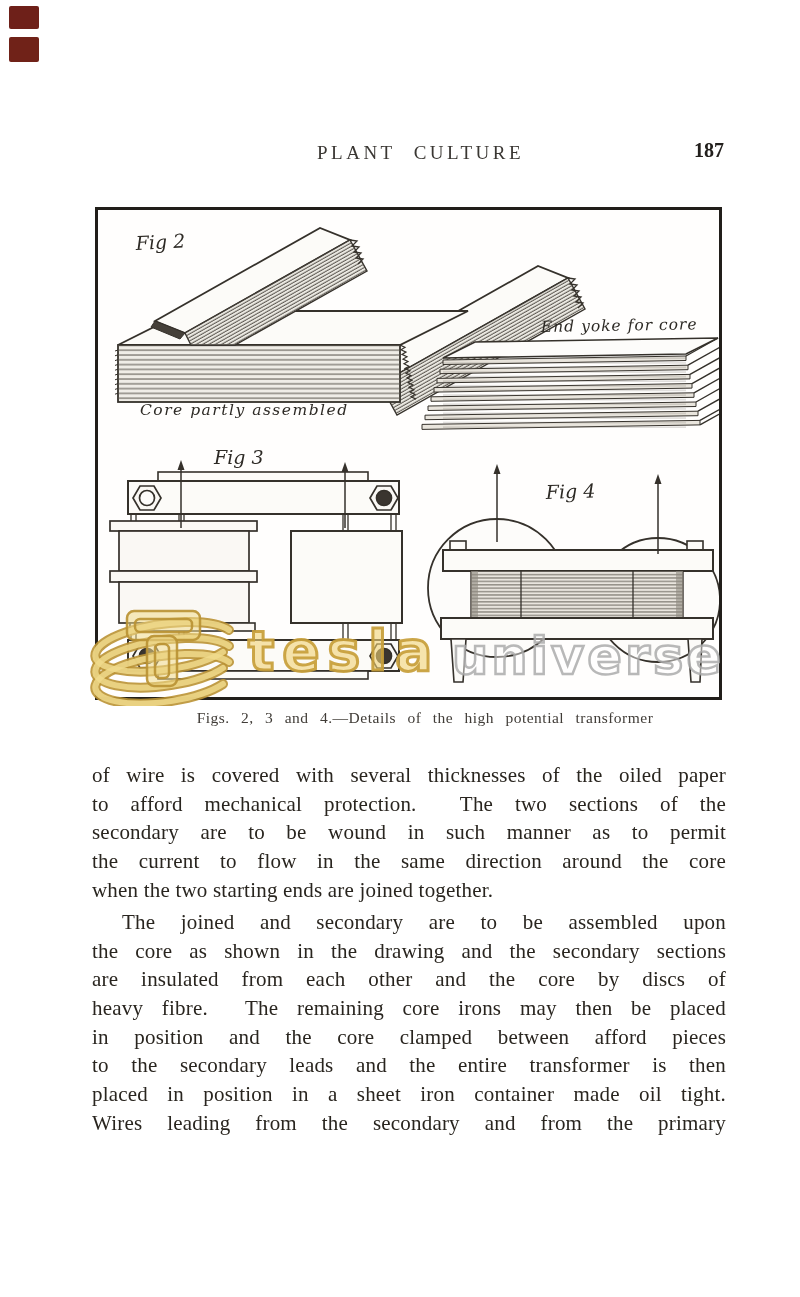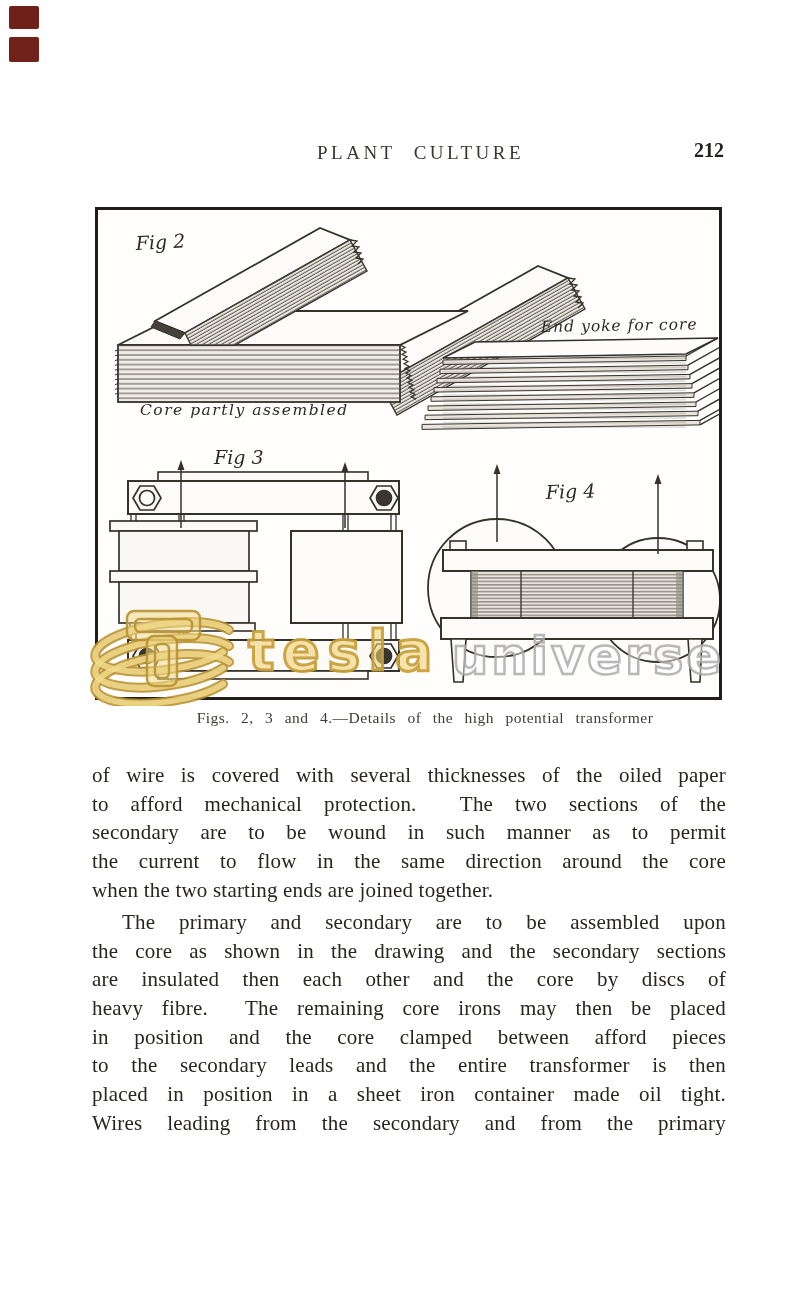--- a/index.html
+++ b/index.html
@@ -62,21 +62,21 @@
 </style>
 </head>
 <body>
 
 <div class="page">
 
   <div class="scan-mark m1"></div>
   <div class="scan-mark m2"></div>
 
   <div class="running-header">PLANT CULTURE</div>
-  <div class="page-number">212</div>
+  <div class="page-number">187</div>
 
   <div class="figure-frame">
     <svg width="621" height="487" viewBox="0 0 621 487">
       <defs>
         <pattern id="hatchH" width="6" height="4.8" patternUnits="userSpaceOnUse">
           <path d="M0,1 H6" stroke="#56514a" stroke-width="1"></path>
         </pattern>
         <pattern id="hatchH2" width="6" height="3.4" patternUnits="userSpaceOnUse">
           <path d="M0,0.8 H6" stroke="#5a554d" stroke-width="0.9"></path>
         </pattern>
@@ -217,23 +217,23 @@
 
   <div class="bodytext p1">
     <div class="bl">of wire is covered with several thicknesses of the oiled paper</div>
     <div class="bl">to afford mechanical protection.  The two sections of the</div>
     <div class="bl">secondary are to be wound in such manner as to permit</div>
     <div class="bl">the current to flow in the same direction around the core</div>
     <div class="bl lastline">when the two starting ends are joined together.</div>
   </div>
 
   <div class="bodytext p2">
-    <div class="bl firstline">The primary and secondary are to be assembled upon</div>
+    <div class="bl firstline">The joined and secondary are to be assembled upon</div>
     <div class="bl">the core as shown in the drawing and the secondary sections</div>
-    <div class="bl">are insulated then each other and the core by discs of</div>
+    <div class="bl">are insulated from each other and the core by discs of</div>
     <div class="bl">heavy fibre.  The remaining core irons may then be placed</div>
     <div class="bl">in position and the core clamped between afford pieces</div>
     <div class="bl">to the secondary leads and the entire transformer is then</div>
     <div class="bl">placed in position in a sheet iron container made oil tight.</div>
     <div class="bl">Wires leading from the secondary and from the primary</div>
   </div>
 
 </div>
 
 </body></html>

